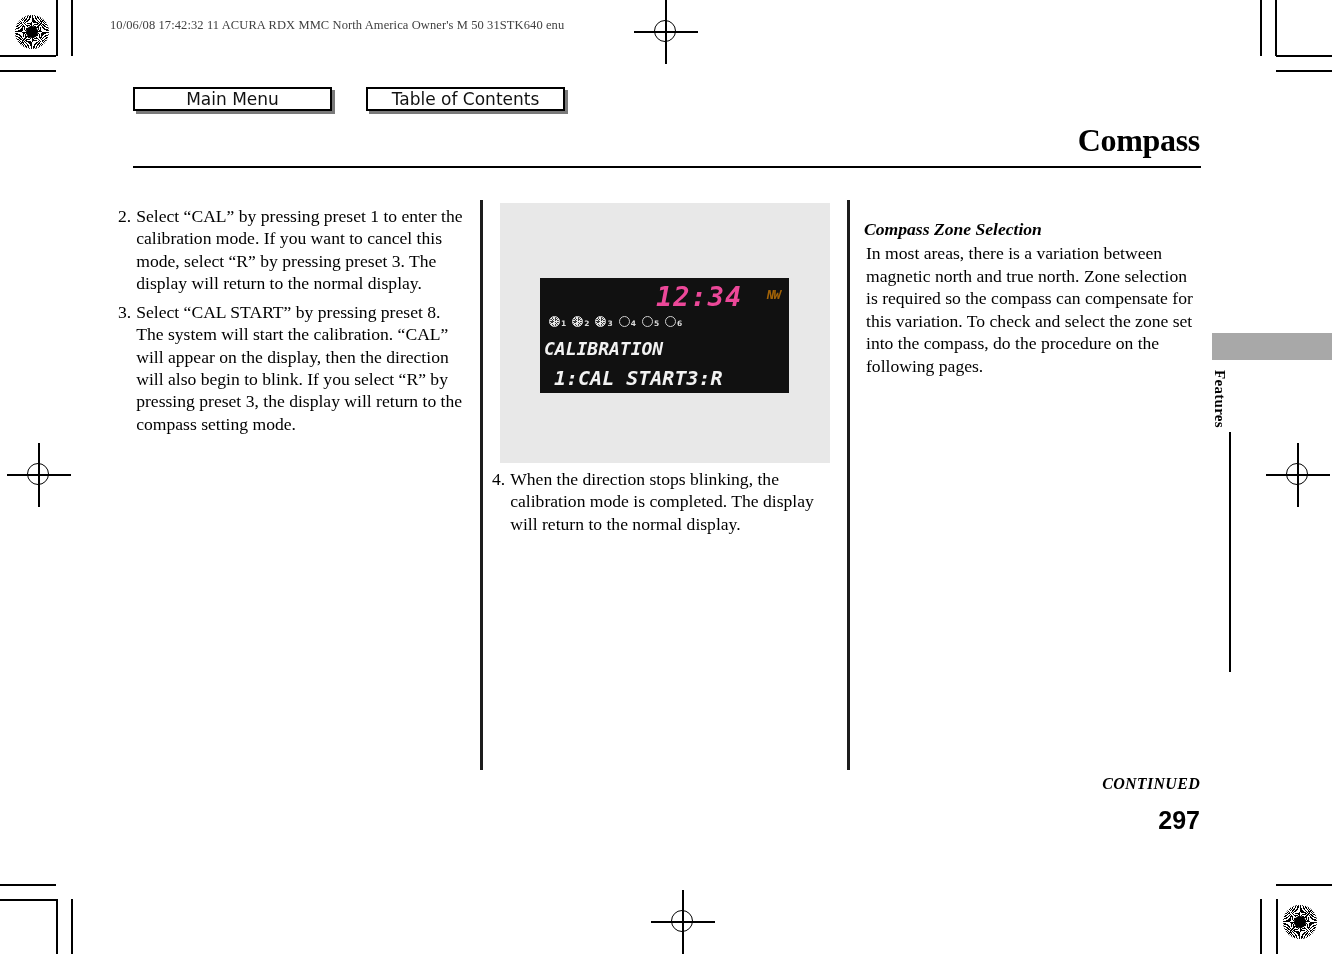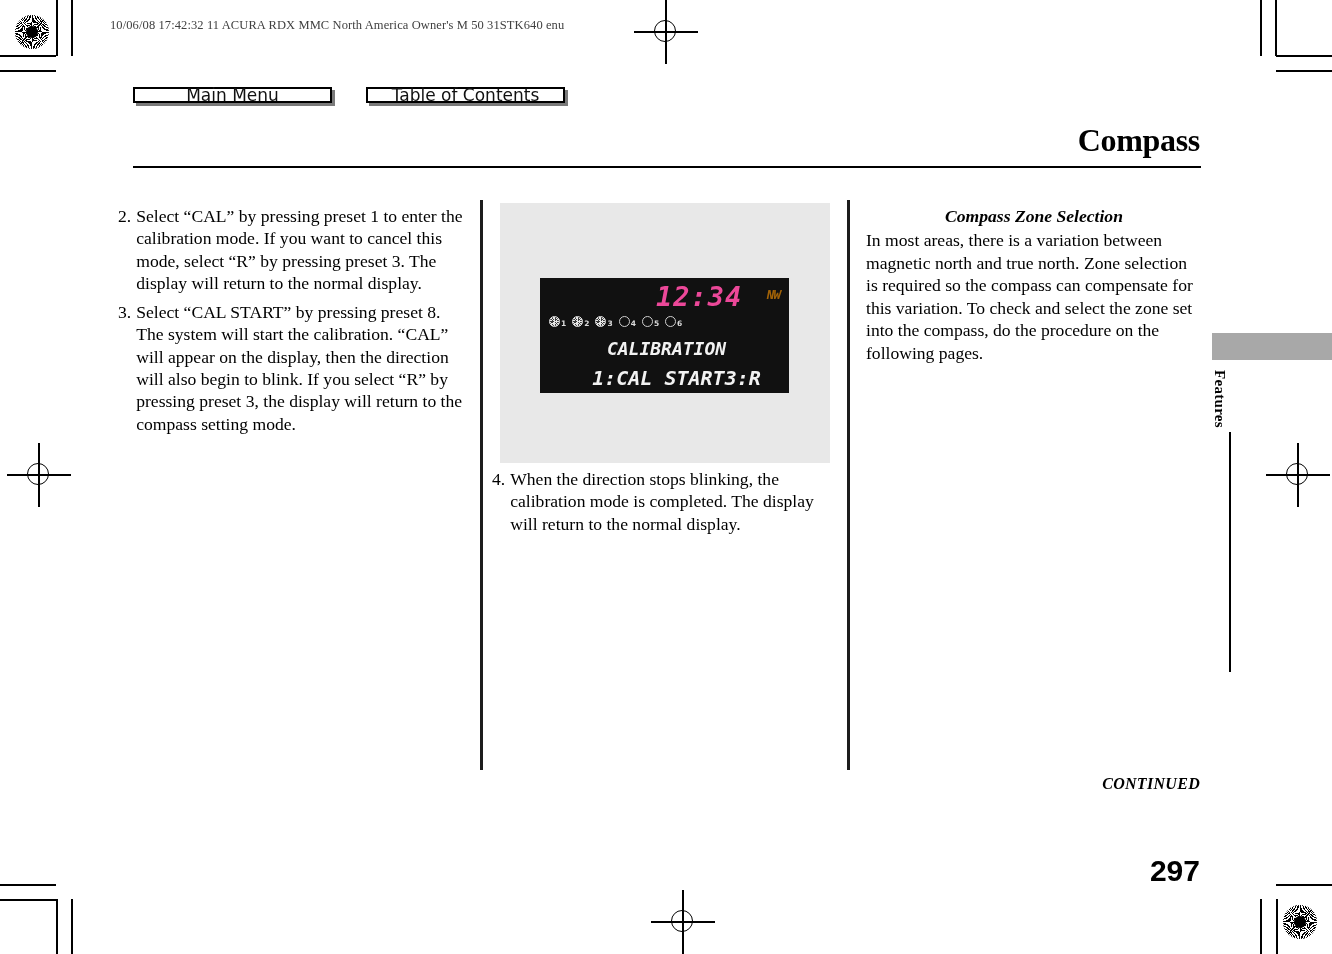--- a/index.html
+++ b/index.html
@@ -79,21 +79,21 @@
     position: absolute;
     border: 2px solid #000;
     background: #fff;
     box-shadow: 3px 3px 0 #7a7a7a;
     font-family: "DejaVu Sans", sans-serif;
     font-size: 17px;
     color: #111;
     display: flex;
     align-items: center;
     justify-content: center;
-    height: 16px;
+    height: 24px;
     box-sizing: border-box;
     cursor: pointer;
   }
   #btn-main-menu { left: 133px; top: 87px; width: 199px; }
   #btn-toc       { left: 366px; top: 87px; width: 199px; }
 
   
   .page-title {
     position: absolute;
     right: 132px;
@@ -173,22 +173,21 @@
   .step-num {
     flex: 0 0 auto;
     padding-right: 5px;
   }
   .step-body { flex: 1 1 auto; }
 
   .sec-head {
     font-weight: bold;
     font-style: italic;
     font-size: 17.6px;
-    margin: 0 0 1px 0;
-    text-align: center;
+    margin: 13px 0 1px 0;
   }
   .sec-body { margin: 2px; }
 
   
   .fig-box {
     position: absolute;
     left: 500px;
     top: 203px;
     width: 330px;
     height: 260px;
@@ -258,45 +257,43 @@
     font-size: 7.5px;
     font-weight: bold;
     color: #dcdcdc;
     line-height: 1;
   }
   .lcd-line1 {
     position: absolute;
     left: 0;
     top: 62px;
     width: 100%;
-    text-align: center;
     padding-left: 4px;
     box-sizing: border-box;
     font-family: "DejaVu Sans Mono", monospace;
     font-style: italic;
     font-weight: bold;
     font-size: 18px;
     letter-spacing: 0px;
     color: #f2f2f2;
     line-height: 1;
   }
   .lcd-line2 {
     position: absolute;
     left: 14px;
     right: 10px;
     top: 90px;
     display: flex;
-    justify-content: center;
+    justify-content: flex-start;
     font-family: "DejaVu Sans Mono", monospace;
     font-style: italic;
     font-weight: bold;
     font-size: 20px;
     color: #f2f2f2;
     line-height: 1;
-    margin-left: 20px;
   }
 
   .fig-caption {
     position: absolute;
     left: 492px;
     top: 468px;
     width: 348px;
     font-family: "Liberation Serif", serif;
     font-size: 17.6px;
     line-height: 1.275;
@@ -314,23 +311,22 @@
     font-size: 16px;
     letter-spacing: 0.3px;
     color: #000;
   }
   .pageno {
     position: absolute;
     right: 132px;
     top: 806px;
     font-family: "Liberation Sans", sans-serif;
     font-weight: bold;
-    font-size: 30px;
-    color: #000;
-    margin-top: 48px;
+    font-size: 25px;
+    color: #000;
   }
 </style>
 </head>
 <body>
 
 <div class="reg-burst" style="left:15px; top:15px;"></div>
 <div class="crop-h" style="left:0px; top:55px; width:56px;"></div>
 <div class="crop-v" style="left:56px; top:0px; height:56px;"></div>
 <div class="crop-h" style="left:0px; top:70px; width:56px;"></div>
 <div class="crop-v" style="left:71px; top:0px; height:56px;"></div>

